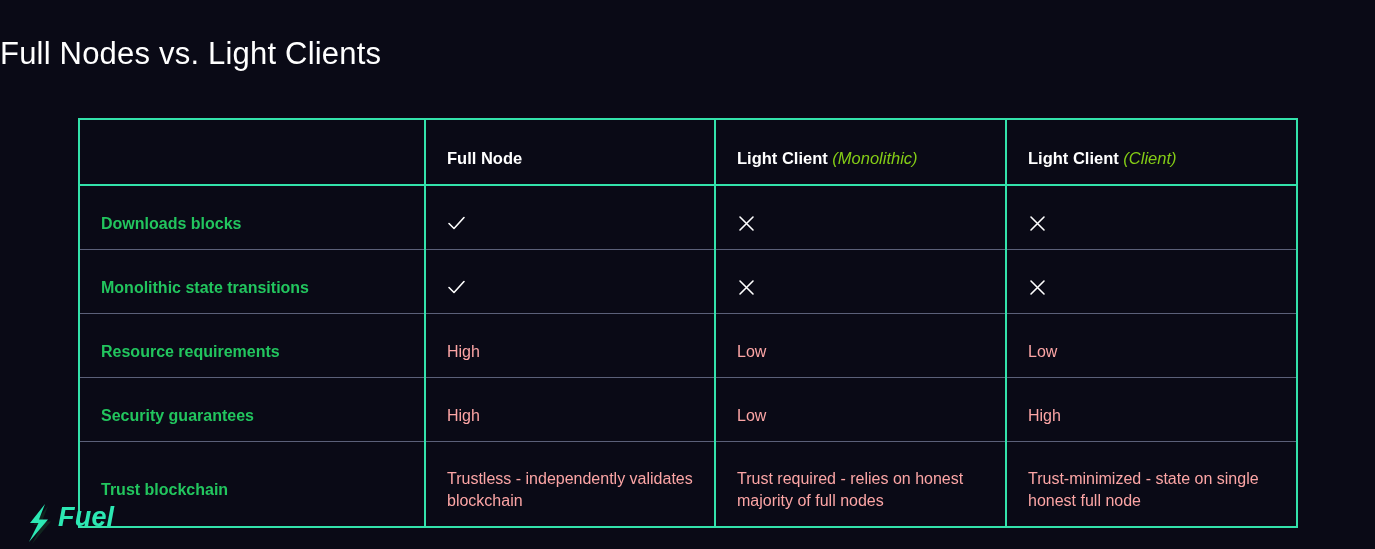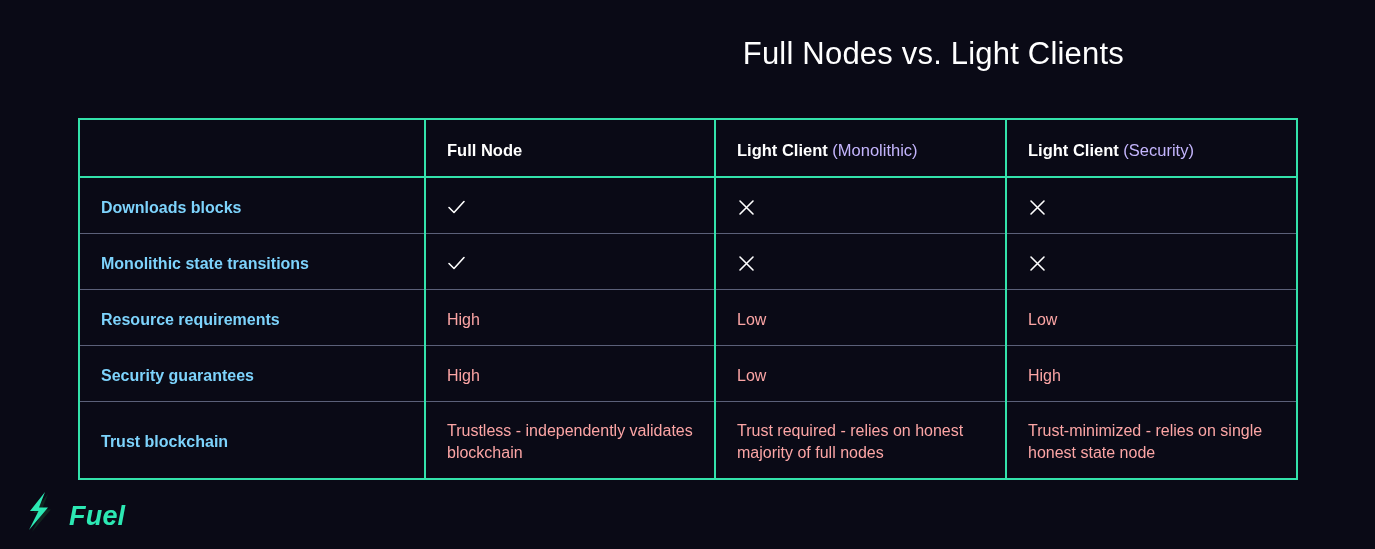--- a/index.html
+++ b/index.html
@@ -14,21 +14,21 @@
     font-family: "Liberation Sans", sans-serif;
     color: #ffffff;
     position: relative;
   }
 
   .page-title {
     position: absolute;
     top: 36px;
     left: 0;
     width: 1124px;
-    text-align: right;
+    text-align: left;
     font-size: 31px;
     font-weight: 400;
     letter-spacing: 0.2px;
     color: #ffffff;
   }
 
   .compare-table {
     position: absolute;
     left: 78px;
     top: 118px;
@@ -40,54 +40,55 @@
 
   .compare-table col.c-label { width: 346px; }
   .compare-table col.c-v1 { width: 290px; }
   .compare-table col.c-v2 { width: 291px; }
   .compare-table col.c-v3 { width: 291px; }
 
   .compare-table th,
   .compare-table td {
     border-left: 2px solid #33e2ab;
     border-right: 0;
-    padding: 4px 0 0 21px;
+    padding: 12px 0 0 21px;
     text-align: left;
     vertical-align: middle;
   }
   .compare-table th:first-child,
   .compare-table td:first-child {
     border-left: 0;
   }
 
   thead th {
     height: 52px;
     font-size: 16.5px;
     font-weight: 700;
     border-bottom: 2px solid #33e2ab;
     color: #ffffff;
   }
   thead th .paren {
     font-weight: 400;
-    color: #c4b5fd;
+    color: #84cc16;
+    font-style: italic;
   }
 
   tbody tr td {
     height: 51px;
     font-size: 16px;
     font-weight: 400;
     color: #fca5a5;
     border-top: 1px solid #5b6079;
   }
   tbody tr:first-child td {
     border-top: 0;
   }
   tbody tr td.row-label {
     font-weight: 700;
-    color: #7dd3fc;
+    color: #22c55e;
     font-size: 16px;
     border-radius: 26px;
   }
   tbody tr.tall td {
     height: 72px;
     vertical-align: middle;
   }
   tbody tr.tall td .multi {
     line-height: 1.35;
   }
@@ -96,24 +97,23 @@
     display: inline-block;
     width: 19px;
     height: 19px;
     vertical-align: middle;
   }
   .mark svg { display: block; }
 
   .brand {
     position: absolute;
     left: 18px;
-    top: 490px;
+    top: 502px;
     display: flex;
-    align-items: flex-end;
-    gap: 11px;
+    align-items: flex-start;
   }
   .brand .bolt {
     width: 40px;
     height: 42px;
     position: relative;
   }
   .brand .bolt svg { display: block; }
   .brand .word {
     font-size: 27px;
     font-weight: 700;
@@ -132,21 +132,21 @@
     <col class="c-label">
     <col class="c-v1">
     <col class="c-v2">
     <col class="c-v3">
   </colgroup>
   <thead>
     <tr>
       <th></th>
       <th><span>Full Node</span></th>
       <th><span>Light Client</span> <span class="paren">(Monolithic)</span></th>
-      <th><span>Light Client</span> <span class="paren">(Security)</span></th>
+      <th><span>Light Client</span> <span class="paren">(Client)</span></th>
     </tr>
   </thead>
   <tbody>
 
     <tr>
       <td class="row-label">Downloads blocks</td>
       <td>
         <span class="mark">
           <svg width="19" height="19" viewBox="0 0 19 19">
               <path d="M2 9.5 L7 14.5 L17 3.5" fill="none" stroke="#ffffff" stroke-width="1.6" stroke-linecap="round" stroke-linejoin="round"></path>
@@ -210,21 +210,21 @@
 
     <tr class="tall">
       <td class="row-label">Trust blockchain</td>
       <td>
           <div class="multi">Trustless - independently validates blockchain</div>
         </td>
       <td>
           <div class="multi">Trust required - relies on honest majority of full nodes</div>
         </td>
       <td>
-          <div class="multi">Trust-minimized - relies on single honest state node</div>
+          <div class="multi">Trust-minimized - state on single honest full node</div>
         </td>
     </tr>
 
   </tbody>
 </table>
 
 <div class="brand">
   <span class="bolt">
     <svg width="40" height="42" viewBox="0 0 40 42">
       <path d="M27 2 L12 21 L20.5 21 L11 40 L30 17.5 L21 17.5 Z" fill="#10251f" transform="translate(3,2)"></path>

